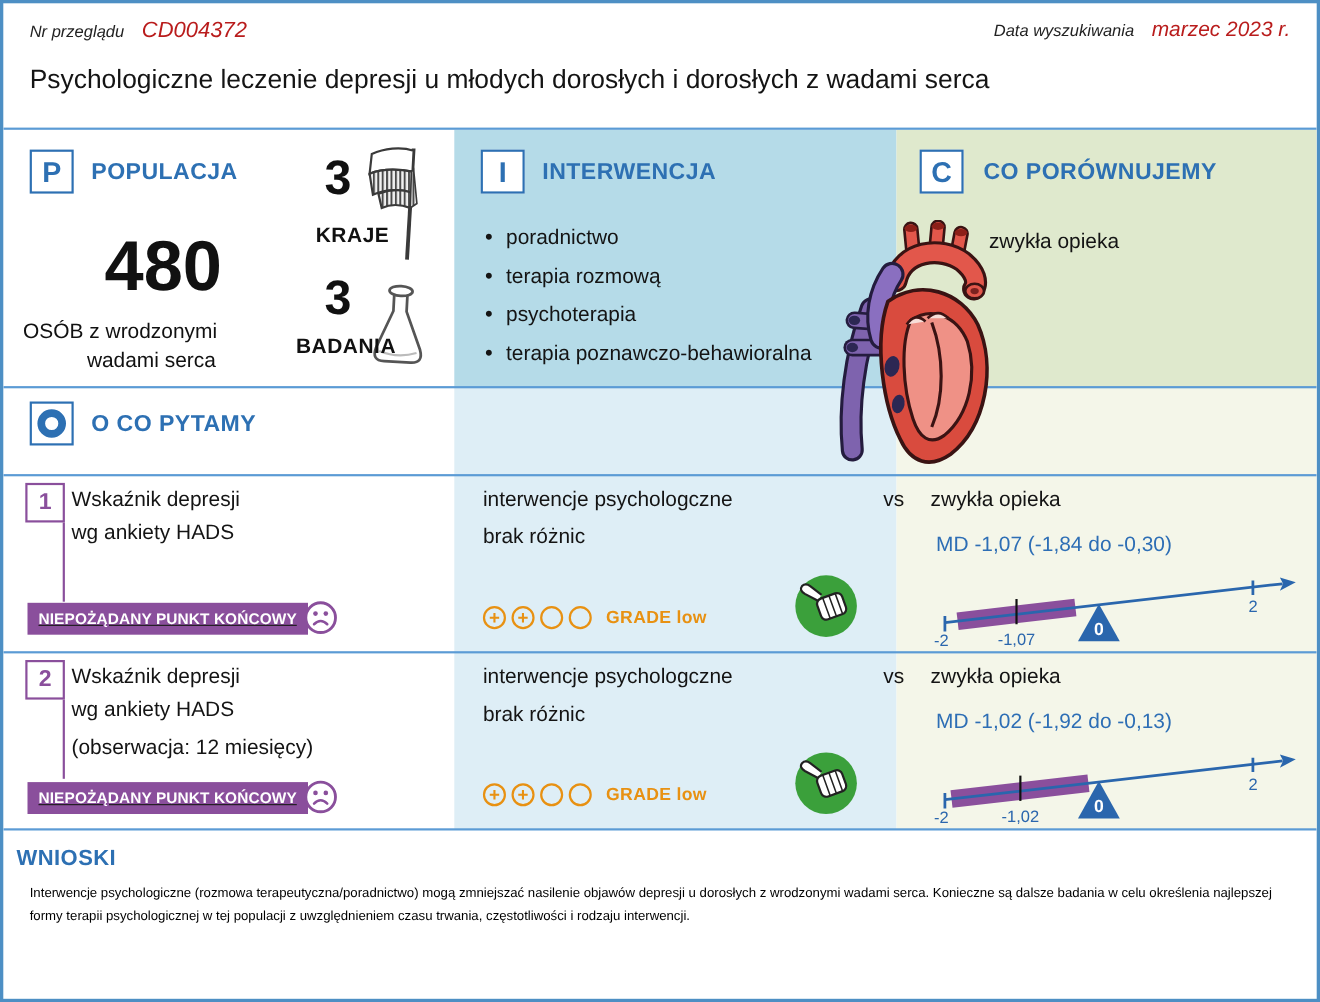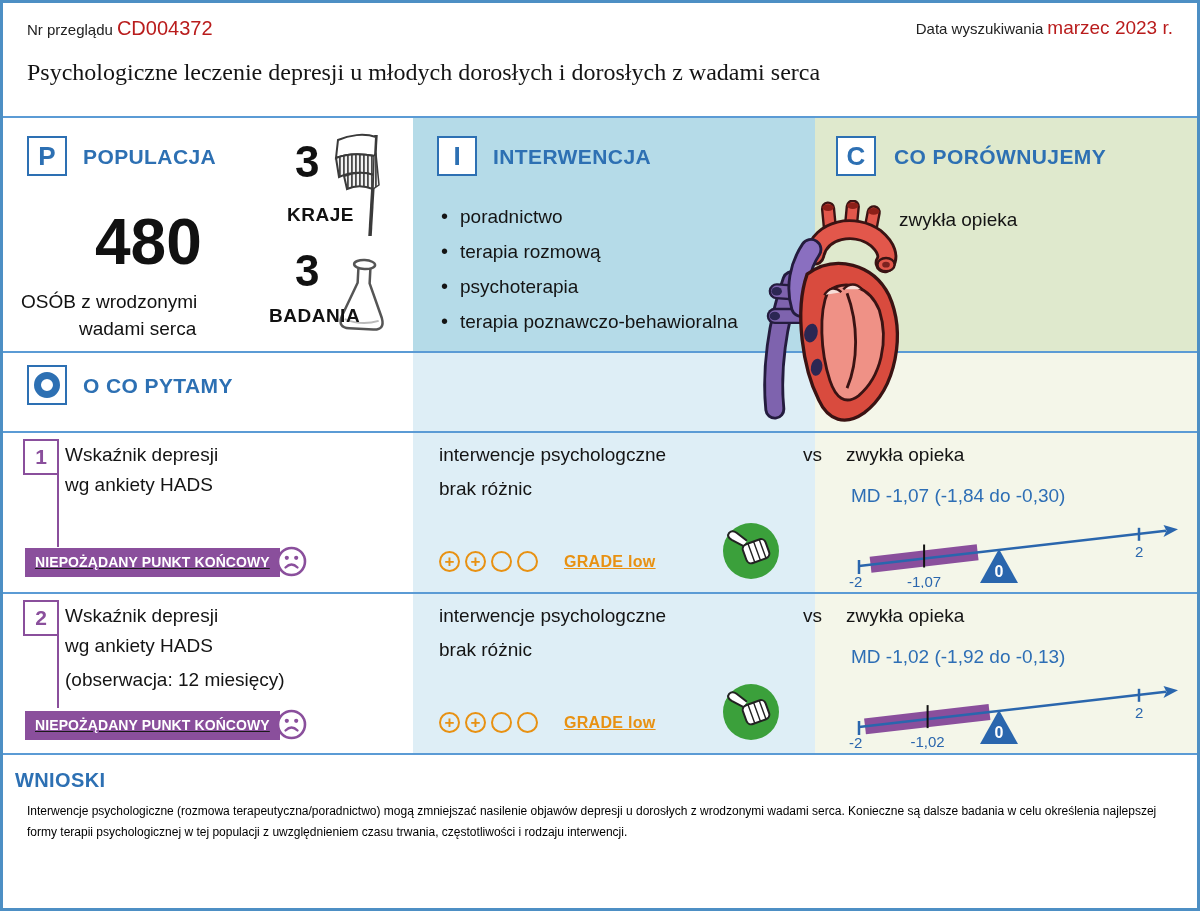--- a/index.html
+++ b/index.html
@@ -11,24 +11,24 @@
   }
   
   .bg{position:absolute;z-index:0;}
   .bg-i{left:410px;top:115px;width:402px;height:234px;background:#b5dbe8;}
   .bg-c{left:812px;top:115px;right:0;height:234px;background:#dfe9cd;}
   .bg-mid{left:410px;top:349px;width:402px;height:402px;background:#deeef6;}
   .bg-right{left:812px;top:349px;right:0;height:402px;background:#f4f6e9;}
   .hline{position:absolute;left:0;right:0;height:2px;background:#5b9bd5;z-index:2;}
   .abs{position:absolute;z-index:3;}
   
-  .meta-pair{display:flex;align-items:baseline;gap:4px;}
+  .meta-pair{display:flex;align-items:baseline;gap:16px;font-style:italic;}
   .meta-label{font-size:15px;color:#222;}
   .meta-value{font-size:20px;color:#b91c1c;}
-  .title{font-size:24px;color:#141414;font-family:Liberation Serif, serif;}
+  .title{font-size:24px;color:#141414;}
   
   .letterbox{
     width:40px;height:40px;border:2.5px solid #2d70b3;background:#fff;
     display:flex;align-items:center;justify-content:center;
     font-size:26px;font-weight:bold;color:#2d70b3;
   }
   .section-heading{font-size:21px;font-weight:bold;color:#2d70b3;letter-spacing:0.4px;}
   
   .big-count{font-size:64px;font-weight:bold;color:#111;}
   .mid-count{font-size:44px;font-weight:bold;color:#111;}
@@ -51,21 +51,21 @@
     background:#8a4f9c;color:#fff;height:29px;line-height:29px;
     padding:0 10px;font-size:14px;font-weight:bold;letter-spacing:0.1px;white-space:nowrap;
   }
   .badge-face{margin-left:-4px;flex:0 0 auto;}
   .grade-row{display:flex;align-items:center;}
   .gc{
     width:21px;height:21px;border:2.5px solid #e89112;border-radius:50%;
     display:inline-flex;align-items:center;justify-content:center;
     color:#e89112;font-weight:bold;font-size:17px;line-height:1;margin-right:5px;
   }
-  .grade-label{color:#e89112;font-weight:bold;font-size:16px;margin-left:21px;letter-spacing:0.3px;text-decoration:underline;}
+  .grade-label{color:#e89112;font-weight:bold;font-size:16px;margin-left:8px;letter-spacing:0.3px;}
   .md-label{font-size:19px;color:#2d6eb5;}
   
   .concl-heading{font-size:20px;font-weight:bold;color:#2d70b3;letter-spacing:0.4px;}
   .concl-text{font-size:12px;line-height:1.72;color:#000000;}
 </style>
 </head>
 <body>
 
 <div class="page">
 

